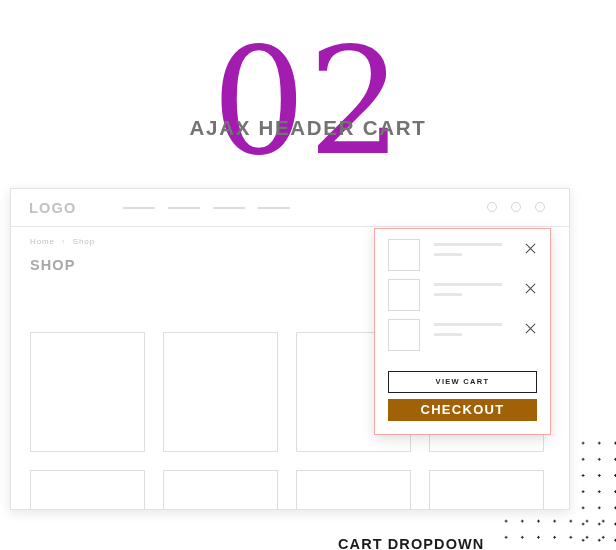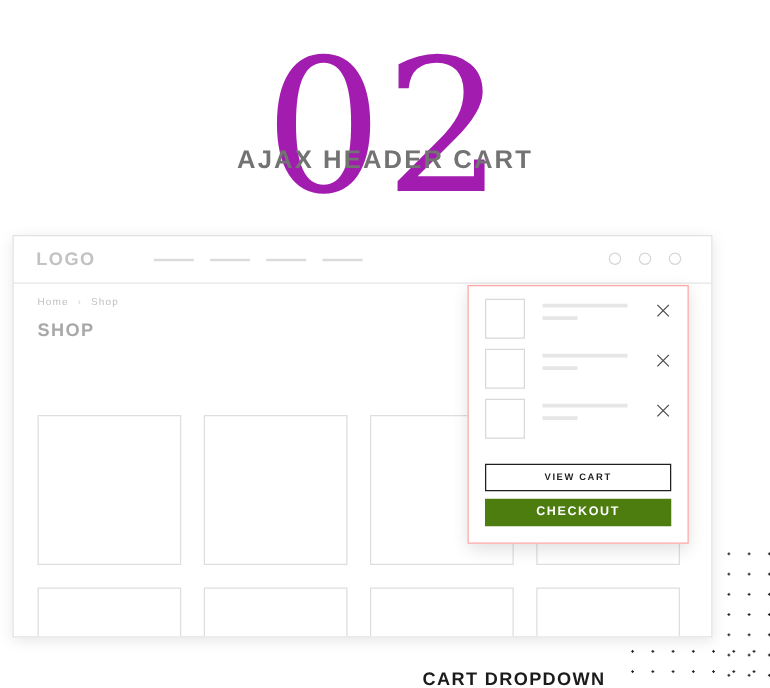--- a/index.html
+++ b/index.html
@@ -250,23 +250,23 @@
     cursor: pointer;
     padding: 0;
   }
   #checkout-button {
     display: block;
     width: 100%;
     height: 22px;
     line-height: 22px;
     text-align: center;
     border: none;
-    background: #4d7c0f;
+    background: #a16207;
     color: #ffffff;
-    font-size: 10px;
+    font-size: 13px;
     font-weight: bold;
     letter-spacing: 1.3px;
     font-family: "Liberation Sans", sans-serif;
     margin-top: 6px;
     cursor: pointer;
     padding: 0;
   }
 
   
   #caption {

